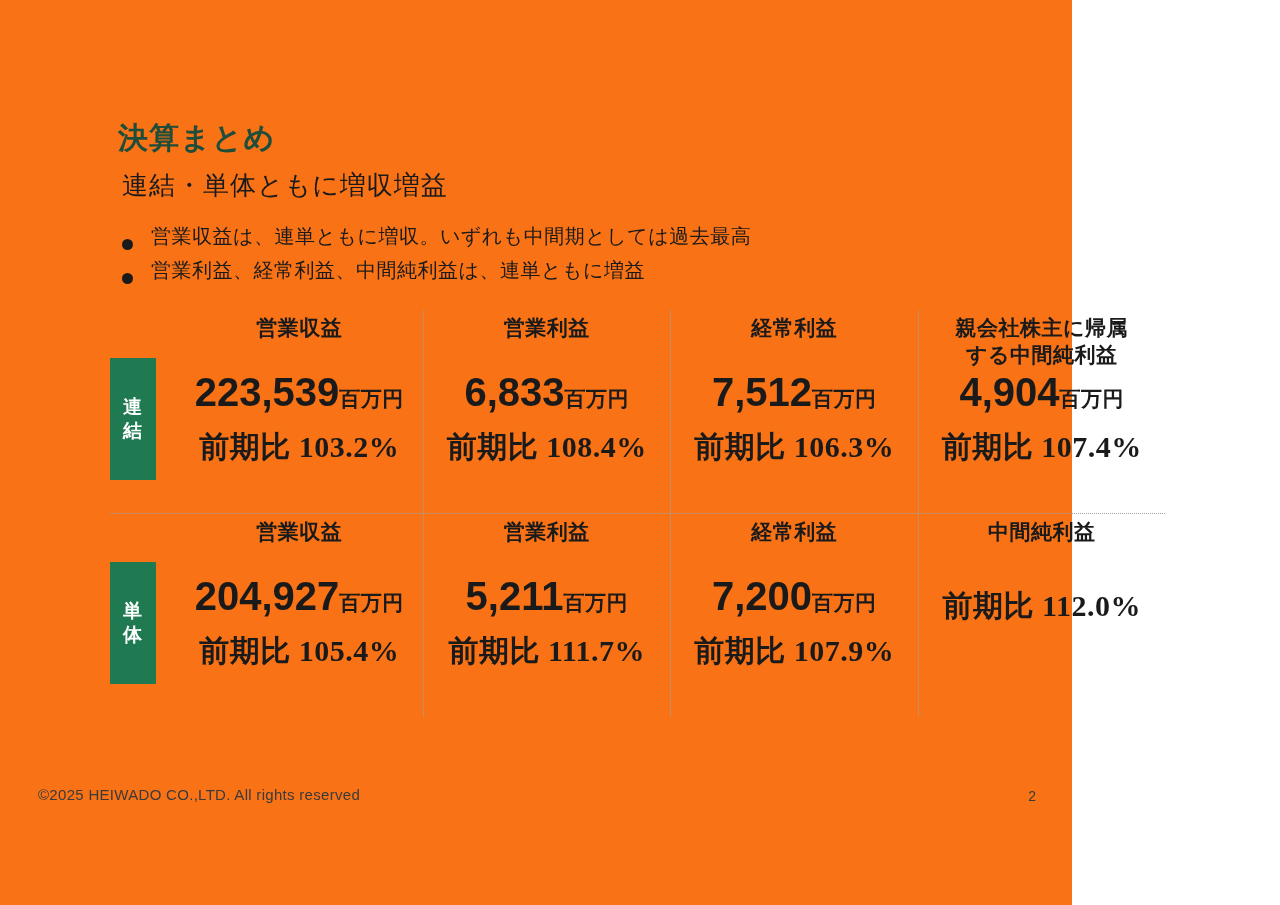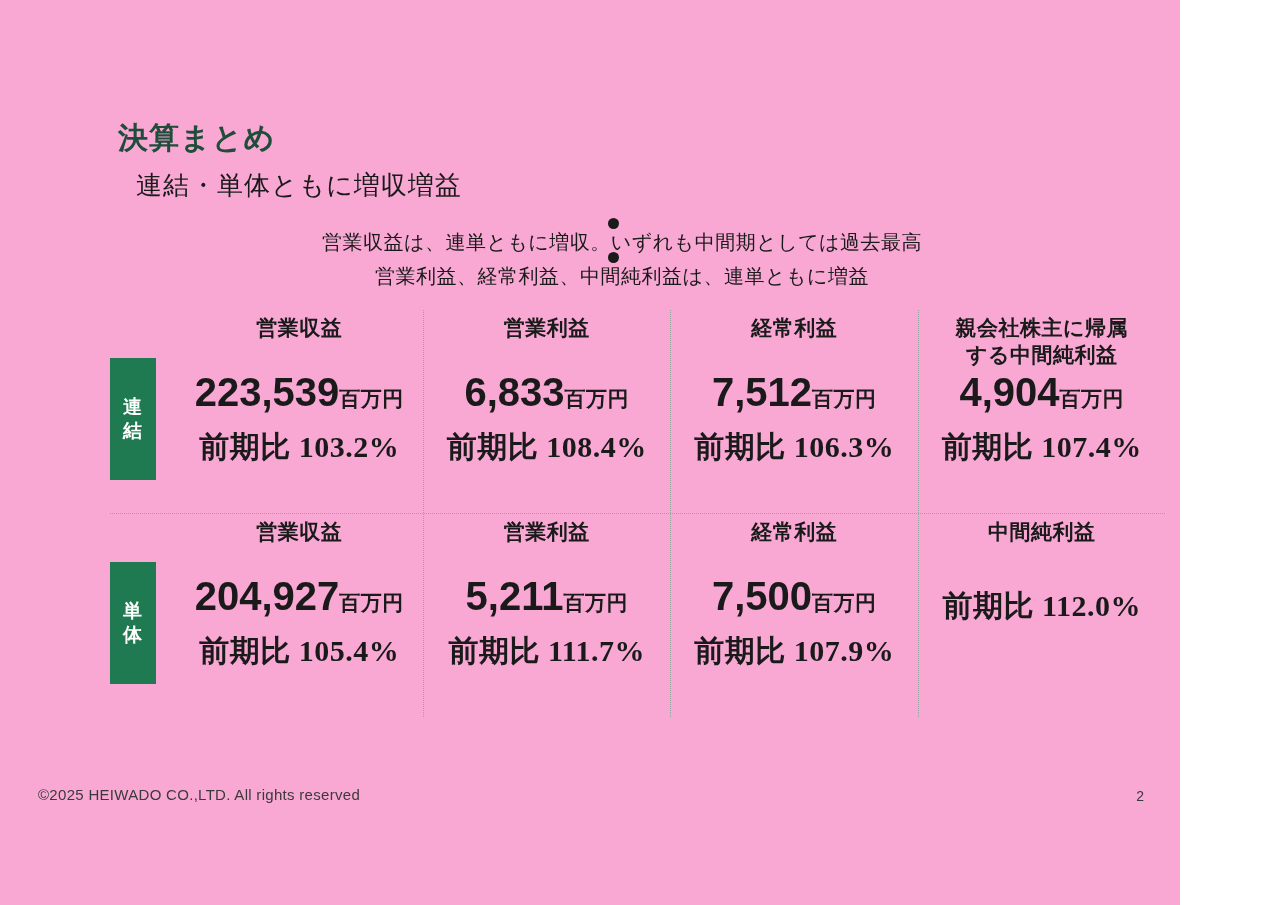--- a/index.html
+++ b/index.html
@@ -11,57 +11,56 @@
     height: 905px;
     background: #ffffff;
     font-family: "Liberation Sans", "DejaVu Sans", sans-serif;
     color: #1a1a1a;
     position: relative;
     overflow: hidden;
   }
   .slide {
     position: absolute;
     left: 0; top: 0;
-    width: 1180px;
+    width: 1072px;
     height: 905px;
-    background: #f9a8d4;
+    background: #f97316;
   }
 
   
   .title {
     position: absolute;
     left: 118px;
     top: 118px;
     font-size: 30px;
     font-weight: bold;
     color: #1f4d3a;
     letter-spacing: 1px;
   }
   .subtitle {
     position: absolute;
-    left: 136px;
+    left: 122px;
     top: 168px;
     font-size: 26px;
     font-weight: normal;
     color: #1a1a1a;
     letter-spacing: 1px;
   }
 
   .bullets {
     position: absolute;
     left: 122px;
     top: 218px;
     width: 1000px;
   }
   .bullet-row {
     display: flex;
-    align-items: center;
+    align-items: flex-end;
     height: 32px;
     margin-bottom: 2px;
-    flex-direction: column;
   }
   .bullet-dot {
     width: 11px;
     height: 11px;
     border-radius: 50%;
     background: #1a1a1a;
     margin-right: 18px;
     flex: none;
   }
   .bullet-text {
@@ -225,21 +224,21 @@
           <div class="col-value"><span>204,927</span><span class="unit">百万円</span></div>
           <div class="col-sub">前期比 105.4%</div>
         </div>
         <div class="col">
           <div class="col-head">営業利益</div>
           <div class="col-value"><span>5,211</span><span class="unit">百万円</span></div>
           <div class="col-sub">前期比 111.7%</div>
         </div>
         <div class="col">
           <div class="col-head">経常利益</div>
-          <div class="col-value"><span>7,500</span><span class="unit">百万円</span></div>
+          <div class="col-value"><span>7,200</span><span class="unit">百万円</span></div>
           <div class="col-sub">前期比 107.9%</div>
         </div>
         <div class="col">
           <div class="col-head">中間純利益</div>
           <div class="col-sub">前期比 112.0%</div>
         </div>
       </div>
     </div>
 
   </div>

